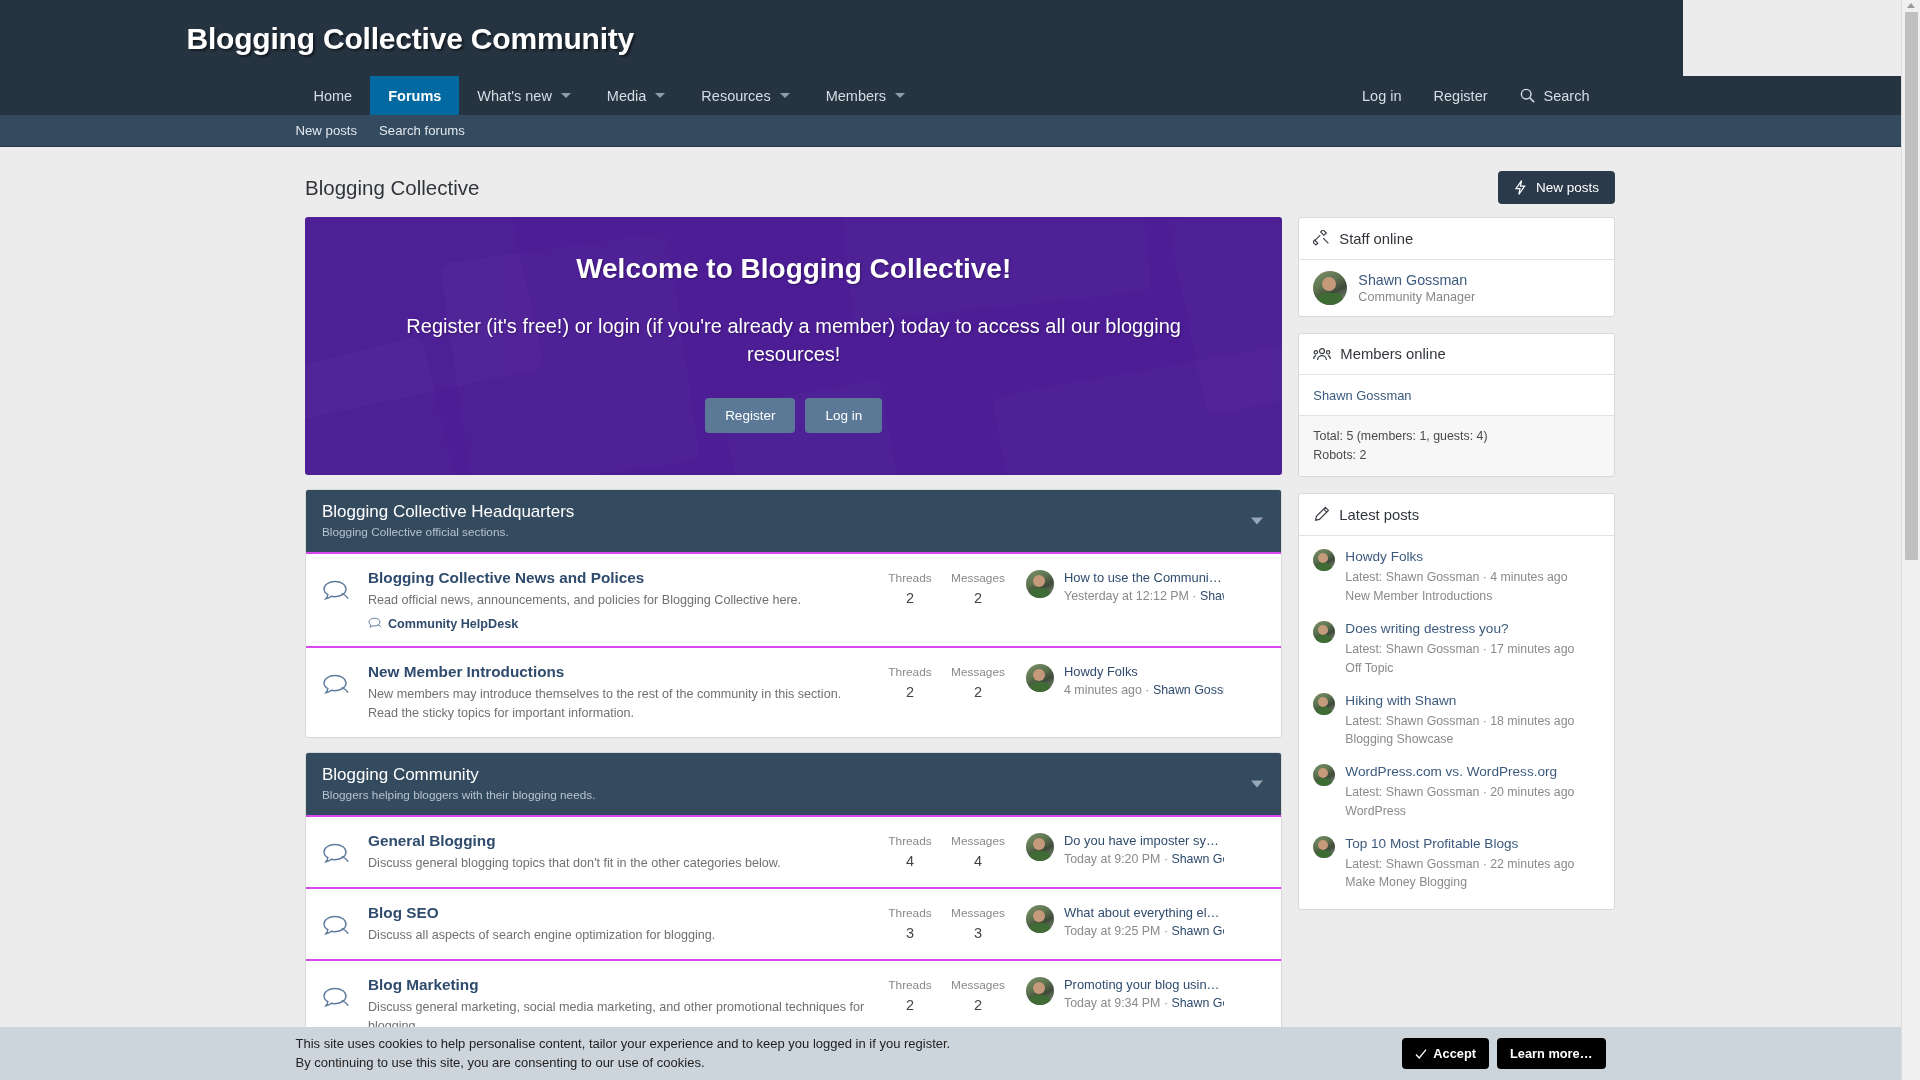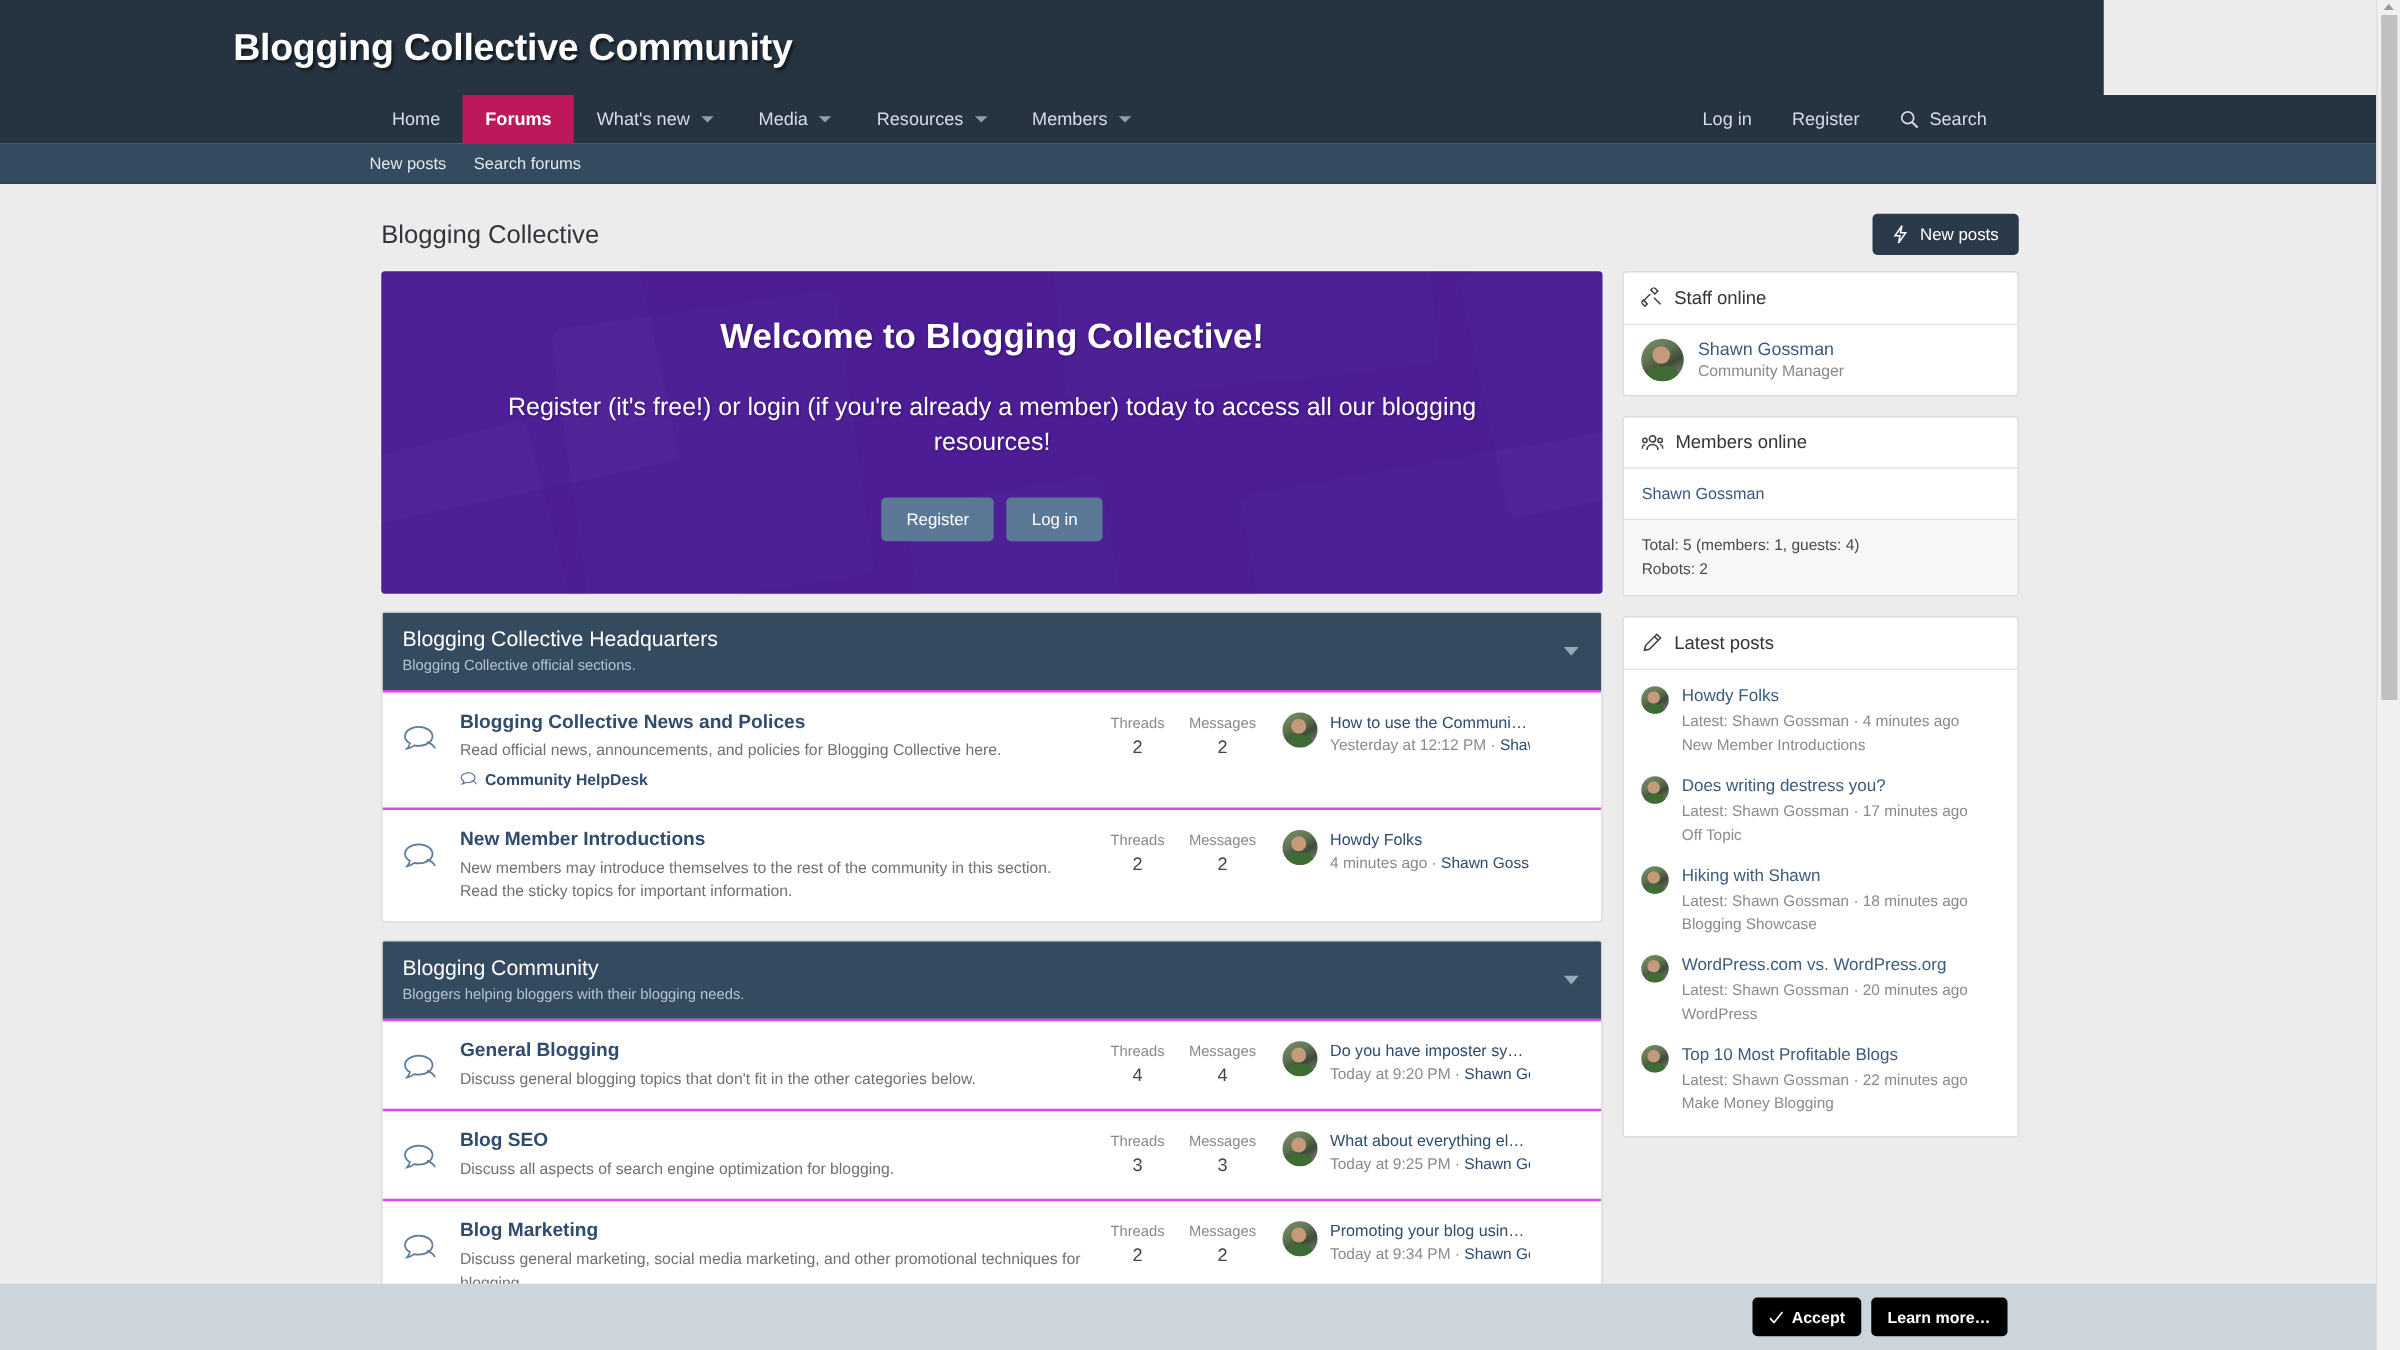--- a/index.html
+++ b/index.html
@@ -44,21 +44,21 @@
     width: 1310px; margin: 0 auto; display: flex; align-items: stretch;
     height: 39px;
   }
   .nav-left { display: flex; align-items: stretch; }
   .nav-right { display: flex; align-items: stretch; margin-left: auto; }
   .nav-tab {
     display: flex; align-items: center; gap: 7px;
     padding: 0 18px; color: #d6dde4; font-size: 14.5px;
     cursor: pointer; white-space: nowrap;
   }
-  .nav-tab.active { background: #be185d; color: #fff; font-weight: bold; text-align: right; }
+  .nav-tab.active { background: #0369a1; color: #fff; font-weight: bold; text-align: right; }
   .nav-tab .caret {
     width: 0; height: 0; border-left: 5px solid transparent;
     border-right: 5px solid transparent; border-top: 5px solid #8f9ead;
     margin-left: 2px;
   }
   .nav-right .nav-tab { padding: 0 16px; }
   .nav-right .search-tab { gap: 9px; }
   .sicon { width: 15px; height: 15px; display: block; }
 
   
@@ -601,20 +601,24 @@
           </div>
         </div>
       </div>
 
     </div>
   </div>
 </div>
 
 <div class="cookiebar">
   <div class="cookie-inner">
+    <div class="cookie-text">
+      <div>This site uses cookies to help personalise content, tailor your experience and to keep you logged in if you register.</div>
+      <div>By continuing to use this site, you are consenting to our use of cookies.</div>
+    </div>
     <div class="cookie-btns">
       <div class="cbtn">
         <svg class="chk" viewBox="0 0 12 12">
           <polyline points="1,6.5 4.2,10 11,1.6" fill="none" stroke="#fff" stroke-width="1.3"></polyline>
         </svg>
         <span>Accept</span>
       </div>
       <div class="cbtn">Learn more…</div>
     </div>
   </div>

